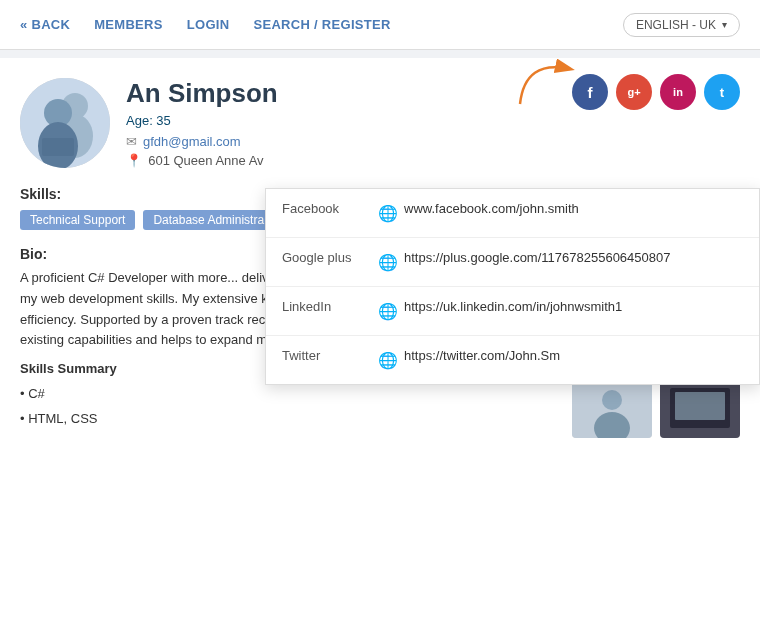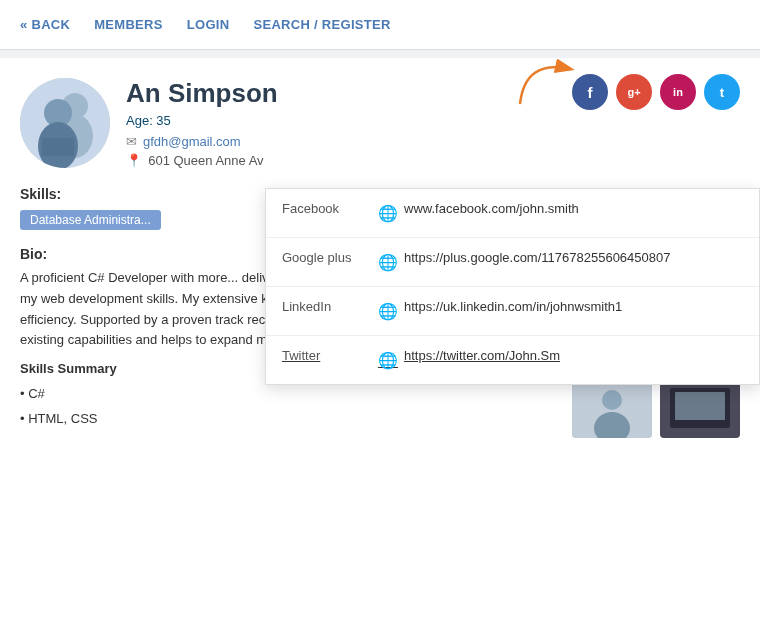--- a/index.html
+++ b/index.html
@@ -186,21 +186,21 @@
       box-shadow: 0 4px 15px rgba(0,0,0,0.15);
       z-index: 100;
       padding: 0;
     }
     .popup-row {
       display: flex;
       border-bottom: 1px solid #eee;
       padding: 12px 16px;
       gap: 4px;
     }
-    .popup-row:last-child { border-bottom: none; text-decoration: underline; }
+    .popup-row:last-child { border-bottom: none; }
     .popup-label {
       width: 90px;
       font-size: 13px;
       color: #555;
       flex-shrink: 0;
     }
     .popup-globe {
       width: 24px;
       height: 24px;
       flex-shrink: 0;
@@ -226,20 +226,24 @@
     }
   </style>
 </head>
 <body>
 
 <div class="nav-bar">
   <a href="#">« BACK</a>
   <a href="#">MEMBERS</a>
   <a href="#">LOGIN</a>
   <a href="#">SEARCH / REGISTER</a>
+  <button class="lang-btn">
+    <span>ENGLISH - UK</span>
+    <span class="caret">▾</span>
+  </button>
 </div>
 
 <div class="page-wrapper content-area">
 
   <div class="profile-header">
     <div class="avatar">
       
       <svg width="90" height="90" viewBox="0 0 90 90" xmlns="http://www.w3.org/2000/svg">
         <rect width="90" height="90" fill="#c8d8ea"></rect>
 
@@ -288,20 +292,21 @@
       </a>
       <a href="#" class="social-icon twitter">
         <span style="font-size:13px;">t</span>
       </a>
     </div>
   </div>
 
   <div class="section">
     <div class="section-title">Skills:</div>
     <div class="skills-list">
+      <span class="skill-tag">Technical Support</span>
       <span class="skill-tag">Database Administra...</span>
     </div>
   </div>
 
   <div class="bio-section">
     <div class="bio-title">Bio:</div>
     <div class="bio-text">
       <p>A proficient C# Developer with more... delivering code to a consistently high standard, I am committed to further improving my web development skills. My extensive knowledge helps to inform practical solutions which are deployed with the utmost efficiency. Supported by a proven track record of developing .NET applications, I am seeking a role which capitalises on my existing capabilities and helps to expand my skills.</p>
       <p class="skills-summary">Skills Summary</p>
       <p class="skills-bullet">• C#</p>

